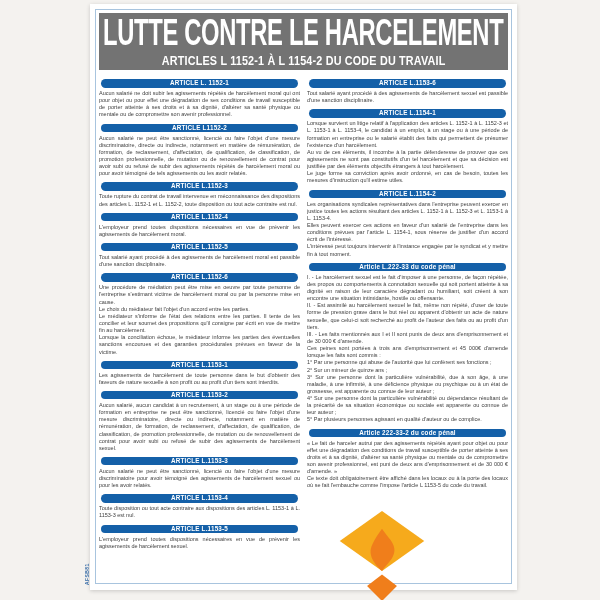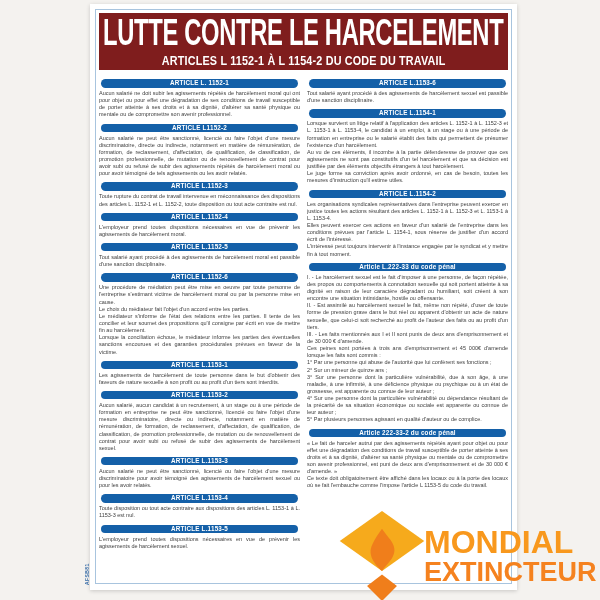--- a/index.html
+++ b/index.html
@@ -2,21 +2,21 @@
 <html><head>
 <meta charset="utf-8">
 <style>
   html,body{margin:0;padding:0;width:600px;height:600px;overflow:hidden;
     background:#f4f2ef;font-family:"Liberation Sans",sans-serif;}
   .sheet{position:absolute;left:90px;top:4px;width:427px;height:586px;
     background:#ffffff;box-shadow:0 1px 4px rgba(0,0,0,.18);}
   .frame{position:absolute;left:5px;top:5px;right:5px;bottom:6px;
     border:1px solid #a8c4de;}
   .banner{position:absolute;left:9px;top:9px;right:9px;height:57px;
-    background:#7f1d1d;color:#fff;display:flex;flex-direction:column;
+    background:#737373;color:#fff;display:flex;flex-direction:column;
     align-items:center;justify-content:center;overflow:hidden;}
   .title{font-size:36px;font-weight:bold;white-space:nowrap;
     transform:scaleX(.66);transform-origin:center;line-height:1;letter-spacing:-.5px;}
   .subtitle{font-size:12px;font-weight:bold;white-space:nowrap;
     transform:scaleX(.9);transform-origin:center;margin-top:3px;letter-spacing:.2px;}
   .cols{position:absolute;left:9px;right:9px;top:70px;bottom:8px;
     display:flex;gap:7px;overflow:hidden;}
   .col{flex:1;min-width:0;overflow:hidden;}
   .art{margin:0;}
   .pill{background:#1460a8;color:#fff;font-size:6.3px;font-weight:bold;
@@ -168,17 +168,13 @@
 </div>
 
 <div class="vcode">AFSB81</div>
 
 <div class="logo">
   <svg class="flame" viewBox="0 0 100 102" xmlns="http://www.w3.org/2000/svg">
     <polygon points="50,0 98,34 50,68 2,34" fill="#f6aa1c"></polygon>
     <path d="M50,20 C58,32 70,40 61,54 C57,60 53,63 50,68 C42,61 33,50 39,38 C42,31 46,26 50,20 Z" fill="#f07e1b"></path>
     <polygon points="50,72 67,85 50,102 33,85" fill="#f07e1b"></polygon>
   </svg>
-  <div class="logo-text">
-    <div class="logo-l1">MONDIAL</div>
-    <div class="logo-l2">EXTINCTEUR</div>
-  </div>
 </div>
 
 </body></html>

